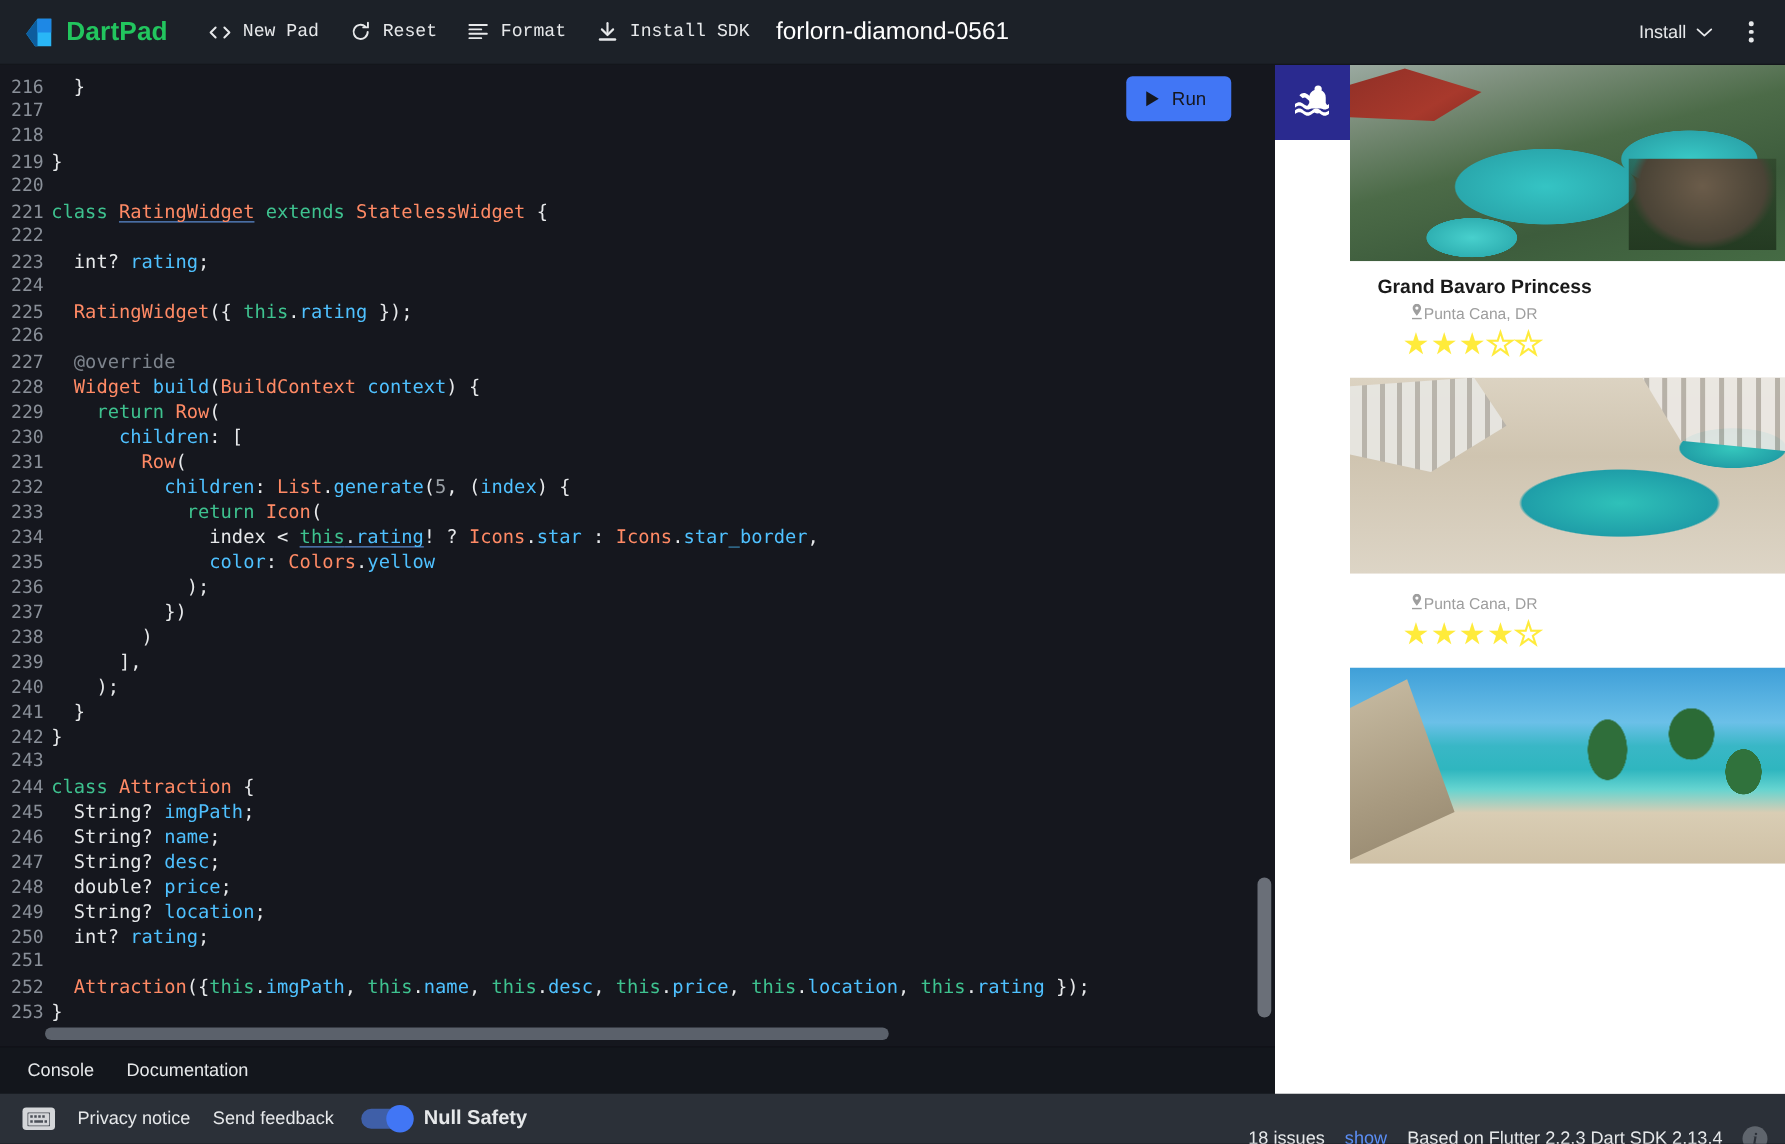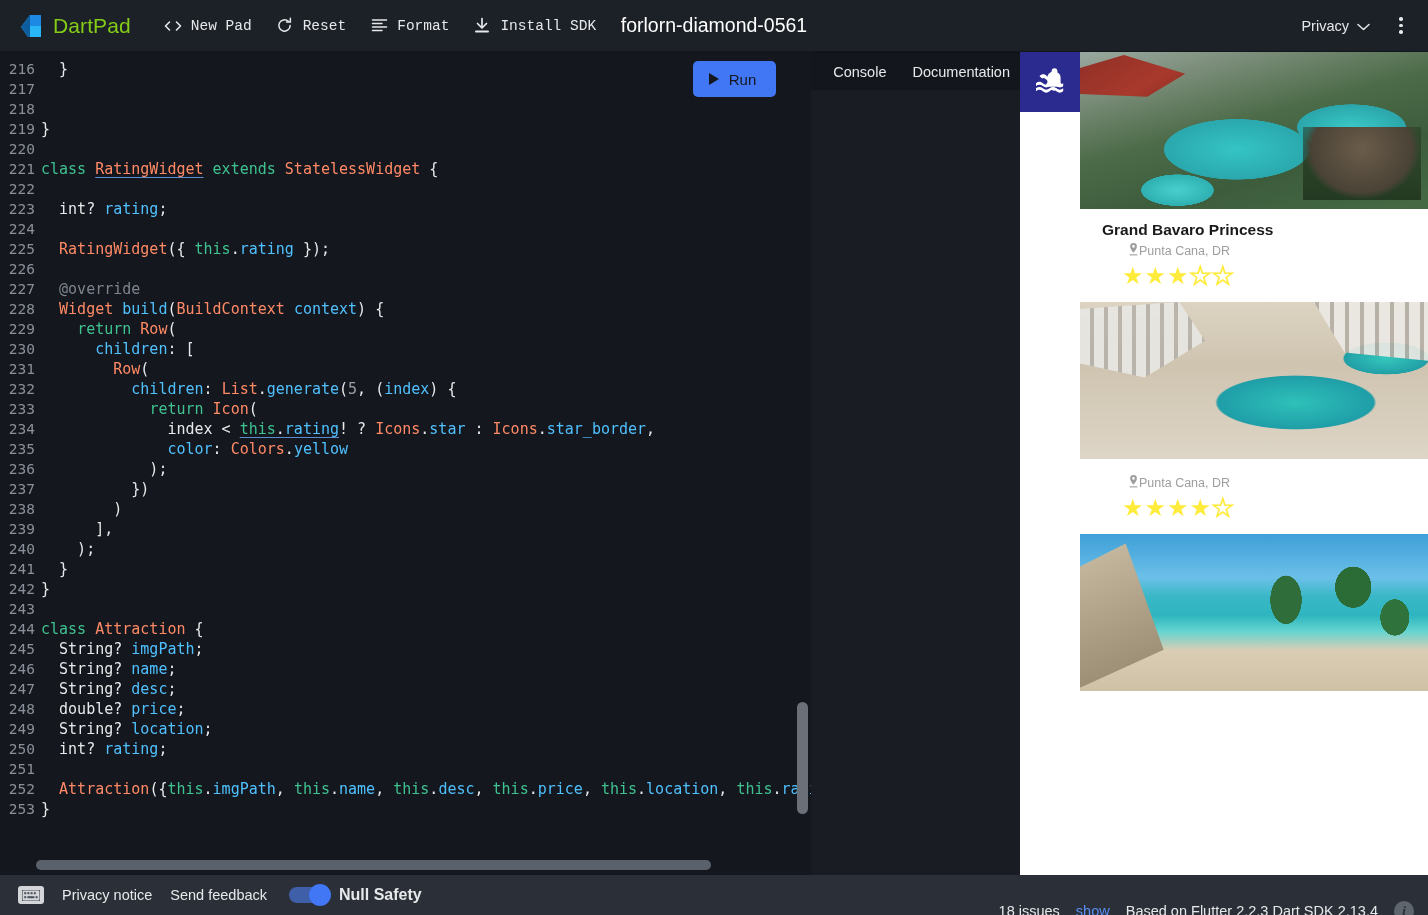--- a/index.html
+++ b/index.html
@@ -15,21 +15,21 @@
   
   .header {
     height: 52px; flex: 0 0 52px;
     background: #1c2128;
     display: flex; align-items: center;
     position: relative;
     border-bottom: 1px solid #13161b;
   }
   .brand { display: flex; align-items: center; gap: 9px; padding-left: 18px; }
   .brand-logo { width: 26px; height: 26px; display:block; }
-  .brand-name { color: #84cc16; font-size: 21px; letter-spacing: .1px; }
+  .brand-name { color: #22c55e; font-size: 21px; letter-spacing: .1px; font-weight: bold; }
 
   .nav-items { display: flex; align-items: center; gap: 2px; margin-left: 22px; }
   .nav-btn {
     display: flex; align-items: center; gap: 9px;
     padding: 6px 11px; border-radius: 4px;
     color: #e6e8ea; font-size: 14.5px; cursor: pointer;
     background: transparent; border: none;
     font-family: Liberation Mono, monospace;
     white-space: nowrap;
   }
@@ -52,21 +52,21 @@
     width: 34px; height: 34px; display:flex; align-items:center; justify-content:center;
     border-radius: 50%; cursor: pointer;
   }
   .kebab { display:flex; flex-direction: column; gap:3px; align-items:center;}
   .kebab span { width:3.5px; height:3.5px; border-radius:50%; background:#e6e8ea; display:block;}
 
   
   .body-split { flex: 1 1 auto; display: flex; min-height: 0; }
 
   
-  .left-col { width: 1020px; flex: 0 0 1020px; display: flex; flex-direction: row; min-height: 0; background:#1a1c23;}
+  .left-col { width: 1020px; flex: 0 0 1020px; display: flex; flex-direction: column; min-height: 0; background:#1a1c23;}
   .editor-wrap {
     position: relative; flex: 1 1 auto; min-height: 0;
     background: #15171e; overflow: hidden;
   }
   .code-area {
     position: absolute; inset: 0;
     padding-top: 7px;
     font-family: "DejaVu Sans Mono", "Liberation Mono", monospace;
     font-size: 15px; line-height: 20px;
     white-space: pre;
@@ -289,21 +289,21 @@
         <span>Install SDK</span>
       </button>
     </div>
 
     <div class="pad-title">
       <span>forlorn-diamond-0561</span>
     </div>
 
     <div class="header-right">
       <button class="samples-btn">
-        <span>Privacy</span>
+        <span>Install</span>
         <span>
           <svg width="13" height="8" viewBox="0 0 13 8" fill="none" stroke="currentColor" stroke-width="1.5" stroke-linecap="round" stroke-linejoin="round">
             <polyline points="1,1.5 6.5,6.5 12,1.5"></polyline>
           </svg>
         </span>
       </button>
       <div class="more-btn">
         <span class="kebab">
             <span></span>
             <span></span>

